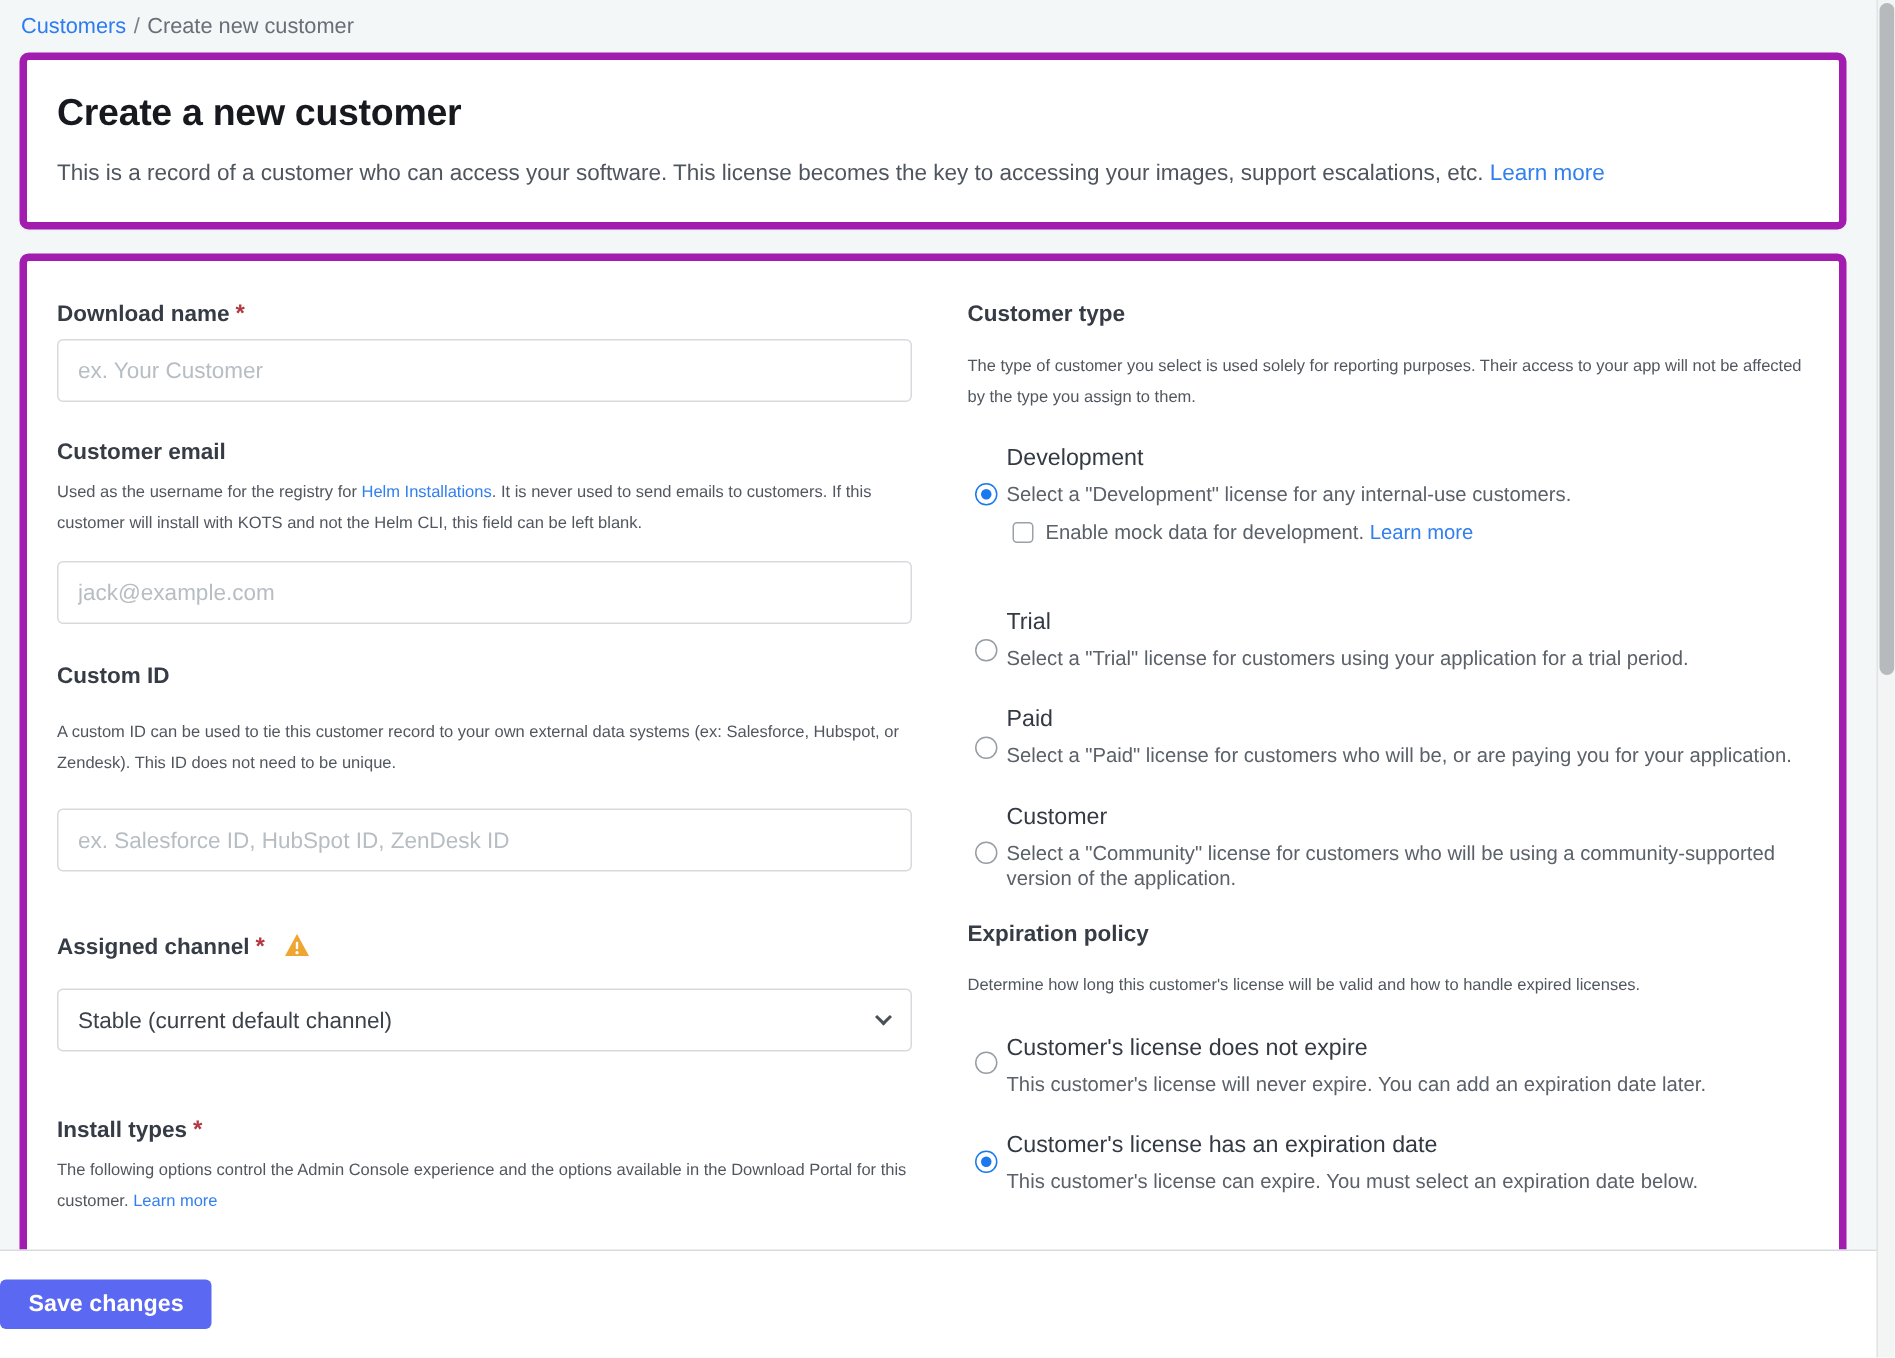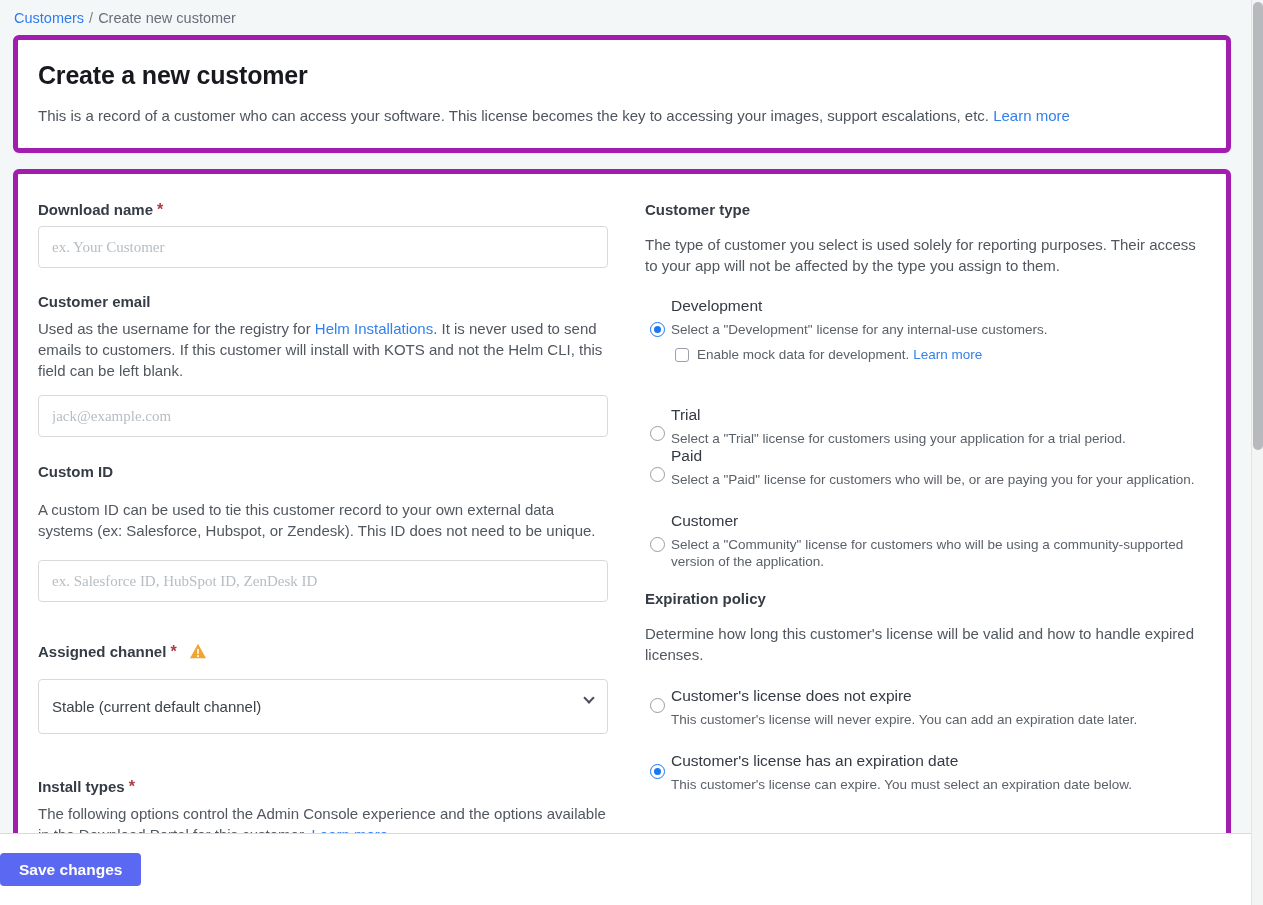--- a/index.html
+++ b/index.html
@@ -32,33 +32,33 @@
   .header-card { margin-top:9px; padding:21px 20px 22px 20px; }
   .page-title { font-size:25px; font-weight:bold; color:#17191f; letter-spacing:-0.2px; }
   .header-desc { margin-top:15px; font-size:15px; color:#4e555e; line-height:21px; }
 
   .form-card { margin-top:16px; height:670px; padding:27px 20px; display:flex; overflow:hidden; }
   .col-left { width:570px; margin-right:37px; flex:none; }
   .col-right { width:556px; flex:none; }
 
   .label { font-size:15px; font-weight:bold; color:#363c45; }
   .req { color:#b23842; font-weight:bold; margin-left:4px; }
-  .para { font-size:15px; color:#51575f; line-height:21px; }
+  .para { font-size:11px; color:#51575f; line-height:21px; }
 
   .text-input {
     display:block; width:100%; height:42px;
     border:1px solid #d7dadd; border-radius:4px;
-    font-family:Liberation Serif, serif;
+    font-family:Liberation Sans, sans-serif;
     font-size:15px; color:#3b4149; padding:0 13px; background:#fff; outline:none;
   }
   .text-input::placeholder { color:#b6bdc3; }
 
   .select-wrap { position:relative; margin-top:16px; }
   .select-input {
-    display:block; width:100%; height:55px;
+    display:block; width:100%; height:42px;
     border:1px solid #d7dadd; border-radius:4px;
     font-family:"Liberation Sans", sans-serif;
     font-size:15px; color:#3c424a; padding:0 34px 0 13px; background:#fff;
     appearance:none; -webkit-appearance:none; outline:none;
   }
   .chevron {
     position:absolute; right:15px; top:15px; width:8px; height:8px;
     border-right:2px solid #4a5058; border-bottom:2px solid #4a5058;
     transform:rotate(45deg); pointer-events:none;
   }
@@ -190,21 +190,21 @@
           </span>
         </div>
       </div>
 
       <div class="opt" style="margin-top:44px;">
         <div class="opt-title">Trial</div>
         <div class="radio" style="top:20px;"></div>
         <div class="opt-desc">Select a "Trial" license for customers using your application for a trial period.</div>
       </div>
 
-      <div class="opt" style="">
+      <div class="opt" style="margin-top:24px;">
         <div class="opt-title">Paid</div>
         <div class="radio" style="top:20px;"></div>
         <div class="opt-desc">Select a "Paid" license for customers who will be, or are paying you for your application.</div>
       </div>
 
       <div class="opt" style="margin-top:24px;">
         <div class="opt-title">Customer</div>
         <div class="radio" style="top:25px;"></div>
         <div class="opt-desc">Select a "Community" license for customers who will be using a community-supported version of the application.</div>
       </div>

